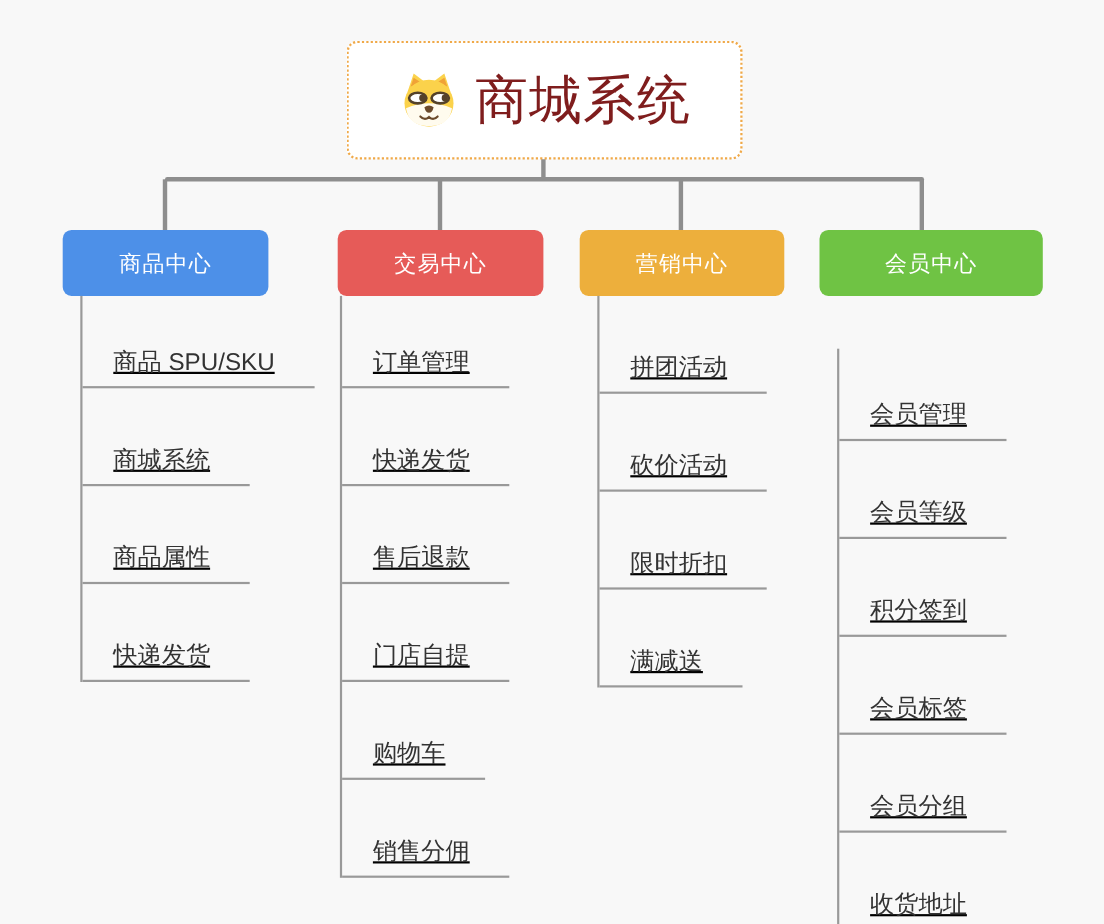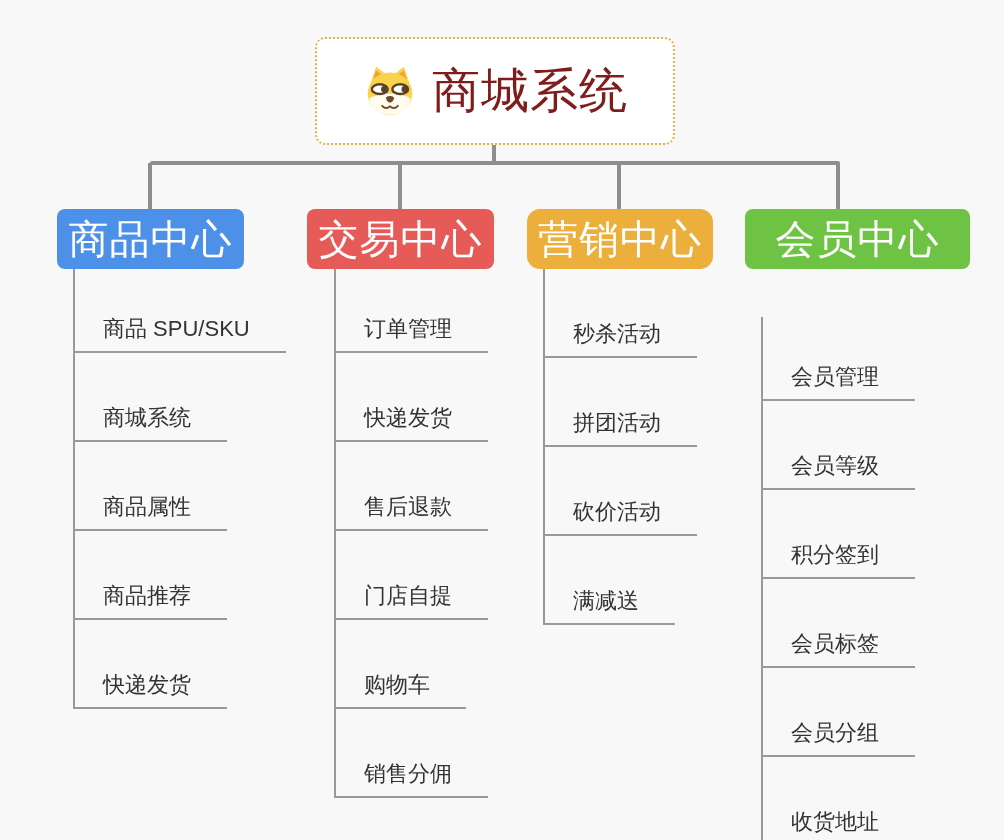--- a/index.html
+++ b/index.html
@@ -17,31 +17,32 @@
     position:absolute;left:315px;top:37px;width:360px;height:108px;
     background:#ffffff;border:2px dotted #f0a948;border-radius:10px;
     box-sizing:border-box;display:flex;align-items:center;justify-content:center;gap:14px;
   }
   .dog{display:flex;align-items:center;}
   .root-title{font-size:48px;color:#7f1d1d;font-weight:400;letter-spacing:1px;}
   
   .branch-box{
     position:absolute;top:209px;height:60px;border-radius:8px;
     display:flex;align-items:center;justify-content:center;
-    color:#ffffff;font-size:40px;letter-spacing:1px;
+    color:#ffffff;font-size:20px;letter-spacing:1px;
   }
   
   .column{
     position:absolute;top:269px;border-left:2px solid #999999;
   }
   .child-item{
     width:max-content;height:89px;box-sizing:border-box;
     border-bottom:2px solid #999999;
     display:flex;align-items:flex-end;
     padding:0 36px 7px 28px;
+    text-decoration:underline;
   }
   .child-item.first{height:84px;}
   .child-item span{font-size:22px;color:#333333;white-space:nowrap;}
 </style>
 </head>
 <body>
 
 <div id="canvas">
 
   <div class="conn root-drop"></div>
@@ -82,32 +83,29 @@
         <div class="child-item first">
           <span>商品 SPU/SKU</span>
         </div>
         <div class="child-item">
           <span>商城系统</span>
         </div>
         <div class="child-item">
           <span>商品属性</span>
         </div>
         <div class="child-item">
-          <span>商品推荐</span>
-        </div>
-        <div class="child-item">
           <span>快递发货</span>
         </div>
       </div>
 
   <div class="conn branch-drop" style="left: 398px;"></div>
   <div class="branch-box" style="left: 307px; width: 187px; background: rgb(230, 91, 88); text-align: right;">
     <span>交易中心</span>
   </div>
-  <div class="column" style="left: 334px;">
+  <div class="column" style="left: 309px;">
         <div class="child-item first">
           <span>订单管理</span>
         </div>
         <div class="child-item">
           <span>快递发货</span>
         </div>
         <div class="child-item">
           <span>售后退款</span>
         </div>
         <div class="child-item">
@@ -115,40 +113,40 @@
         </div>
         <div class="child-item">
           <span>购物车</span>
         </div>
         <div class="child-item">
           <span>销售分佣</span>
         </div>
       </div>
 
   <div class="conn branch-drop" style="left: 617px;"></div>
-  <div class="branch-box" style="left: 527px; width: 186px; background: rgb(237, 175, 60); border-radius: 13px;">
+  <div class="branch-box" style="left: 527px; width: 186px; background: rgb(237, 175, 60);">
     <span>营销中心</span>
   </div>
   <div class="column" style="left: 543px;">
-        <div class="child-item">
-          <span>秒杀活动</span>
-        </div>
         <div class="child-item">
           <span>拼团活动</span>
         </div>
         <div class="child-item">
           <span>砍价活动</span>
         </div>
         <div class="child-item">
+          <span>限时折扣</span>
+        </div>
+        <div class="child-item">
           <span>满减送</span>
         </div>
       </div>
 
   <div class="conn branch-drop" style="left: 836px;"></div>
-  <div class="branch-box" style="left: 745px; width: 225px; background: rgb(111, 195, 68);">
+  <div class="branch-box" style="left: 745px; width: 203px; background: rgb(111, 195, 68);">
     <span>会员中心</span>
   </div>
   <div class="column" style="left: 761px; margin-top: 48px;">
         <div class="child-item first">
           <span>会员管理</span>
         </div>
         <div class="child-item">
           <span>会员等级</span>
         </div>
         <div class="child-item">

